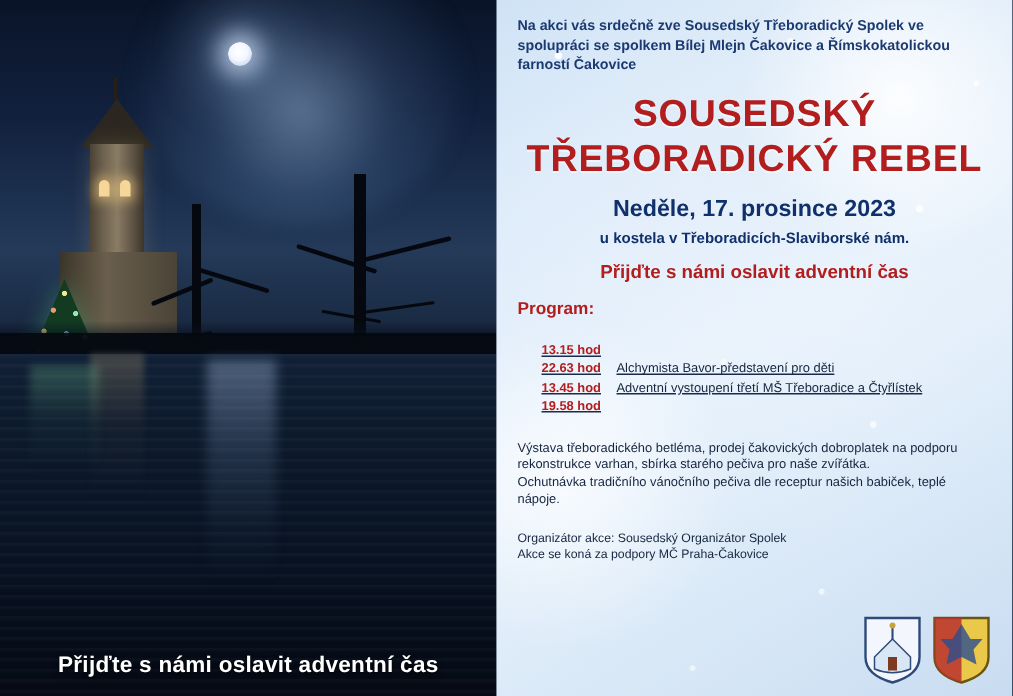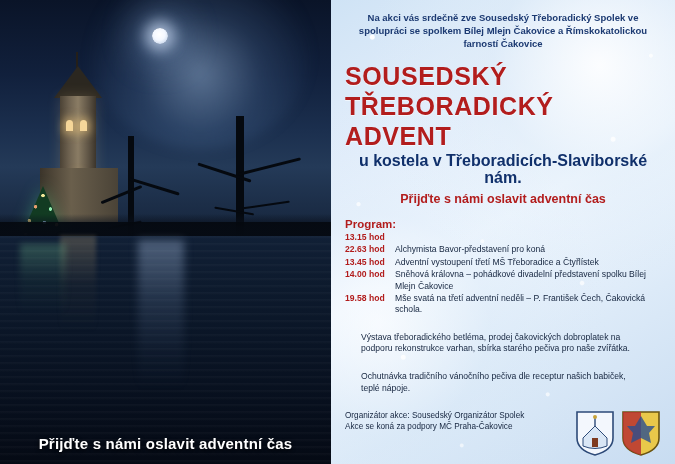--- a/index.html
+++ b/index.html
@@ -253,28 +253,28 @@
       radial-gradient(circle at 44% 52%, rgba(255,255,255,0.6) 0 1.4px, rgba(0,0,0,0) 2.4px),
       radial-gradient(circle at 73% 61%, rgba(255,255,255,0.7) 0 1.7px, rgba(0,0,0,0) 2.8px),
       radial-gradient(circle at 21% 77%, rgba(255,255,255,0.8) 0 1.9px, rgba(0,0,0,0) 3px),
       radial-gradient(circle at 63% 85%, rgba(255,255,255,0.65) 0 1.5px, rgba(0,0,0,0) 2.5px),
       radial-gradient(circle at 88% 92%, rgba(255,255,255,0.7) 0 1.8px, rgba(0,0,0,0) 2.8px),
       radial-gradient(circle at 38% 96%, rgba(255,255,255,0.6) 0 1.4px, rgba(0,0,0,0) 2.4px);
   }
   .rel { position: relative; z-index: 2; }
 
   .invite {
-    text-align: center;
     font-size: 9.5px;
     line-height: 13px;
     color: #1c3a72;
     padding-top: 11px;
     font-weight: bold;
   }
   .title {
+    text-align: center;
     color: #b21d1d;
     font-weight: bold;
     font-size: 25px;
     line-height: 30px;
     letter-spacing: 0.6px;
     margin-top: 11px;
     text-shadow: 0 1px 0 rgba(255,255,255,0.6);
   }
   .title .line2 { display: block; }
   .subtitle {
@@ -282,64 +282,65 @@
     color: #10306b;
     font-weight: bold;
     font-size: 15.5px;
     line-height: 20px;
     margin-top: 9px;
   }
   .place {
     text-align: center;
     color: #10306b;
     font-weight: bold;
-    font-size: 16px;
+    font-size: 10px;
     line-height: 17px;
     margin-top: 1px;
   }
   .tagline {
     text-align: center;
     color: #b21d1d;
     font-weight: bold;
     font-size: 12.5px;
     line-height: 18px;
     margin-top: 4px;
   }
   .sec-head {
     color: #b21d1d;
     font-weight: bold;
     font-size: 11.5px;
     margin-top: 10px;
     margin-bottom: 2px;
   }
   .program-list {
-    margin: 0;
+    margin: 16px;
     padding: 0;
     list-style: none;
+    text-decoration: underline;
   }
   .prog-row {
     display: flex;
     align-items: flex-start;
     font-size: 8.6px;
     line-height: 11.4px;
     color: #15253f;
     margin-bottom: 1px;
   }
   .prog-time {
     color: #b21d1d;
     font-weight: bold;
     flex: 0 0 50px;
     white-space: nowrap;
   }
   .prog-desc { flex: 1 1 auto; }
   .sec-body {
     font-size: 8.6px;
     line-height: 11.6px;
     color: #15253f;
-    margin: 16px;
+    margin: 0;
   }
   .footer-block {
     font-size: 8.2px;
     line-height: 11px;
     color: #15253f;
     margin-top: 14px;
   }
   .crests {
     position: absolute;
     right: 14px;
@@ -396,46 +397,42 @@
   </div>
 
   <div class="text-panel">
     <div class="flakes"></div>
 
     <div class="rel">
       <div class="invite">Na akci vás srdečně zve Sousedský Třeboradický Spolek ve spolupráci se spolkem Bílej Mlejn Čakovice a Římskokatolickou farností Čakovice</div>
 
       <div class="title">
         <span>SOUSEDSKÝ</span>
-        <span class="line2">TŘEBORADICKÝ ADVENT</span>
+        <span class="line2">TŘEBORADICKÝ REBEL</span>
       </div>
 
+      <div class="subtitle">Neděle, 17. prosince 2023</div>
       <div class="place">u kostela v Třeboradicích-Slaviborské nám.</div>
       <div class="tagline">Přijďte s námi oslavit adventní čas</div>
 
       <div class="sec-head">Program:</div>
       <ul class="program-list">
         <li class="prog-row">
           <span class="prog-time">13.15 hod</span>
         </li>
         <li class="prog-row">
           <span class="prog-time">22.63 hod</span>
-          <span class="prog-desc">Alchymista Bavor-představení pro koná</span>
+          <span class="prog-desc">Alchymista Bavor-představení pro děti</span>
         </li>
         <li class="prog-row">
           <span class="prog-time">13.45 hod</span>
           <span class="prog-desc">Adventní vystoupení třetí MŠ Třeboradice a Čtyřlístek</span>
         </li>
         <li class="prog-row">
-          <span class="prog-time">14.00 hod</span>
-          <span class="prog-desc">Sněhová královna – pohádkové divadelní představení spolku Bílej Mlejn Čakovice</span>
-        </li>
-        <li class="prog-row">
           <span class="prog-time">19.58 hod</span>
-          <span class="prog-desc">Mše svatá na třetí adventní neděli – P. František Čech, Čakovická schola.</span>
         </li>
       </ul>
 
       <p class="sec-body">Výstava třeboradického betléma, prodej čakovických dobroplatek na podporu rekonstrukce varhan, sbírka starého pečiva pro naše zvířátka.</p>
 
       <p class="sec-body">Ochutnávka tradičního vánočního pečiva dle receptur našich babiček, teplé nápoje.</p>
 
       <div class="footer-block">
         <div>Organizátor akce: Sousedský Organizátor Spolek</div>
         <div>Akce se koná za podpory MČ Praha-Čakovice</div>

